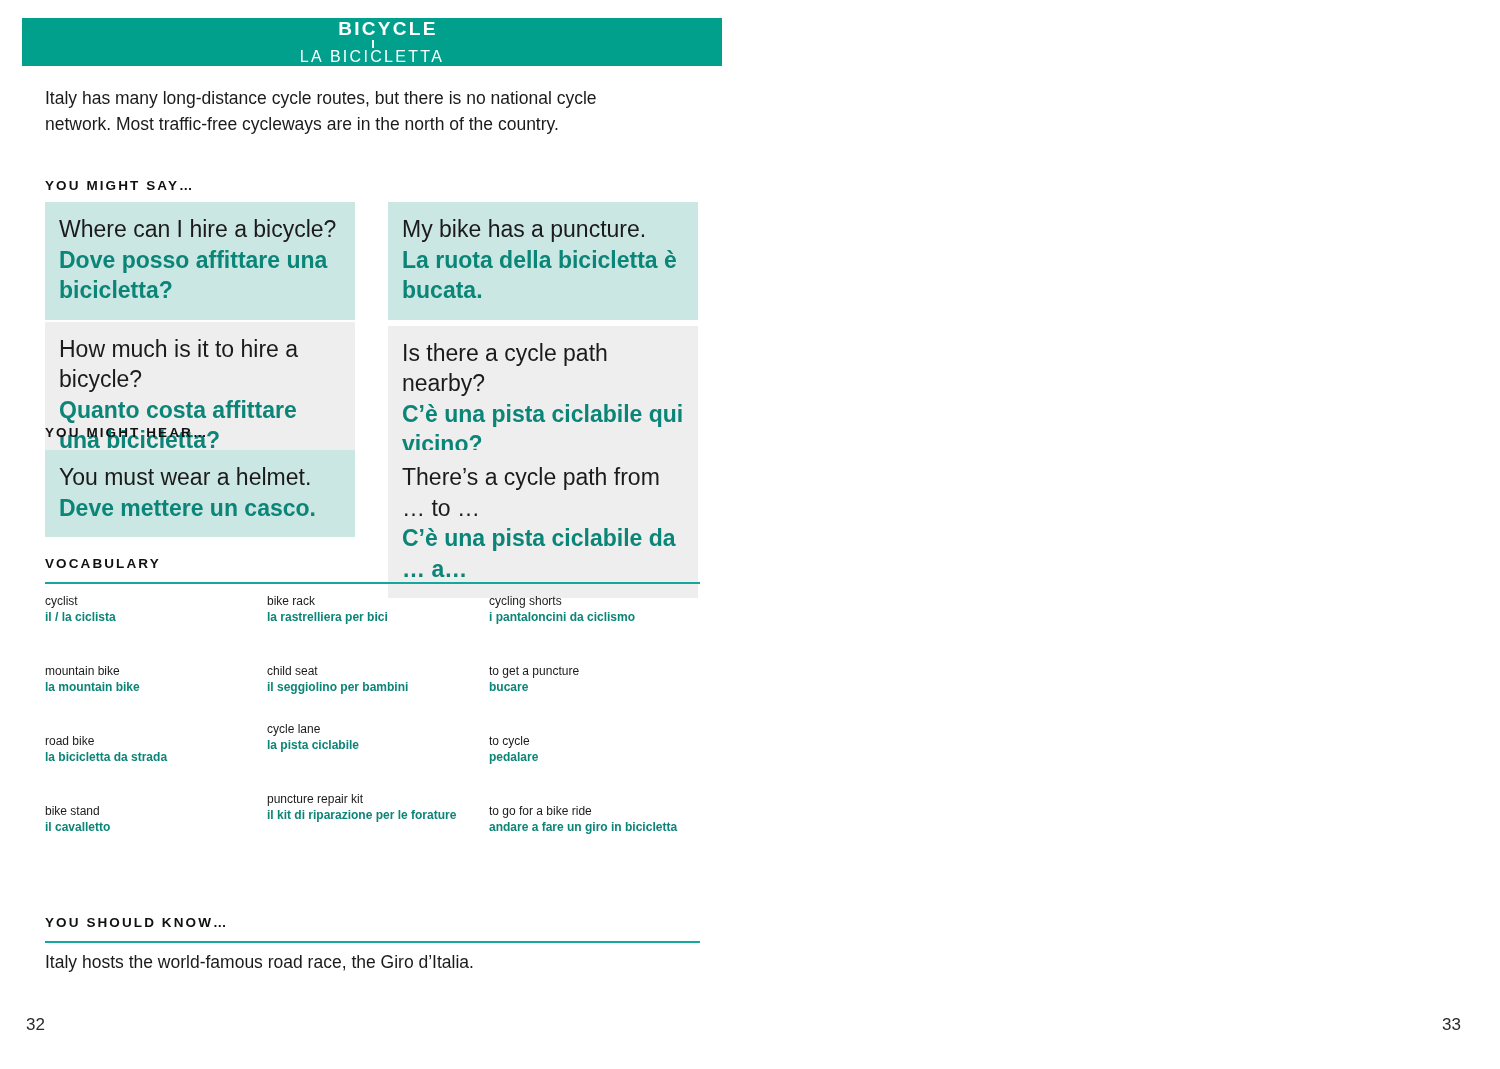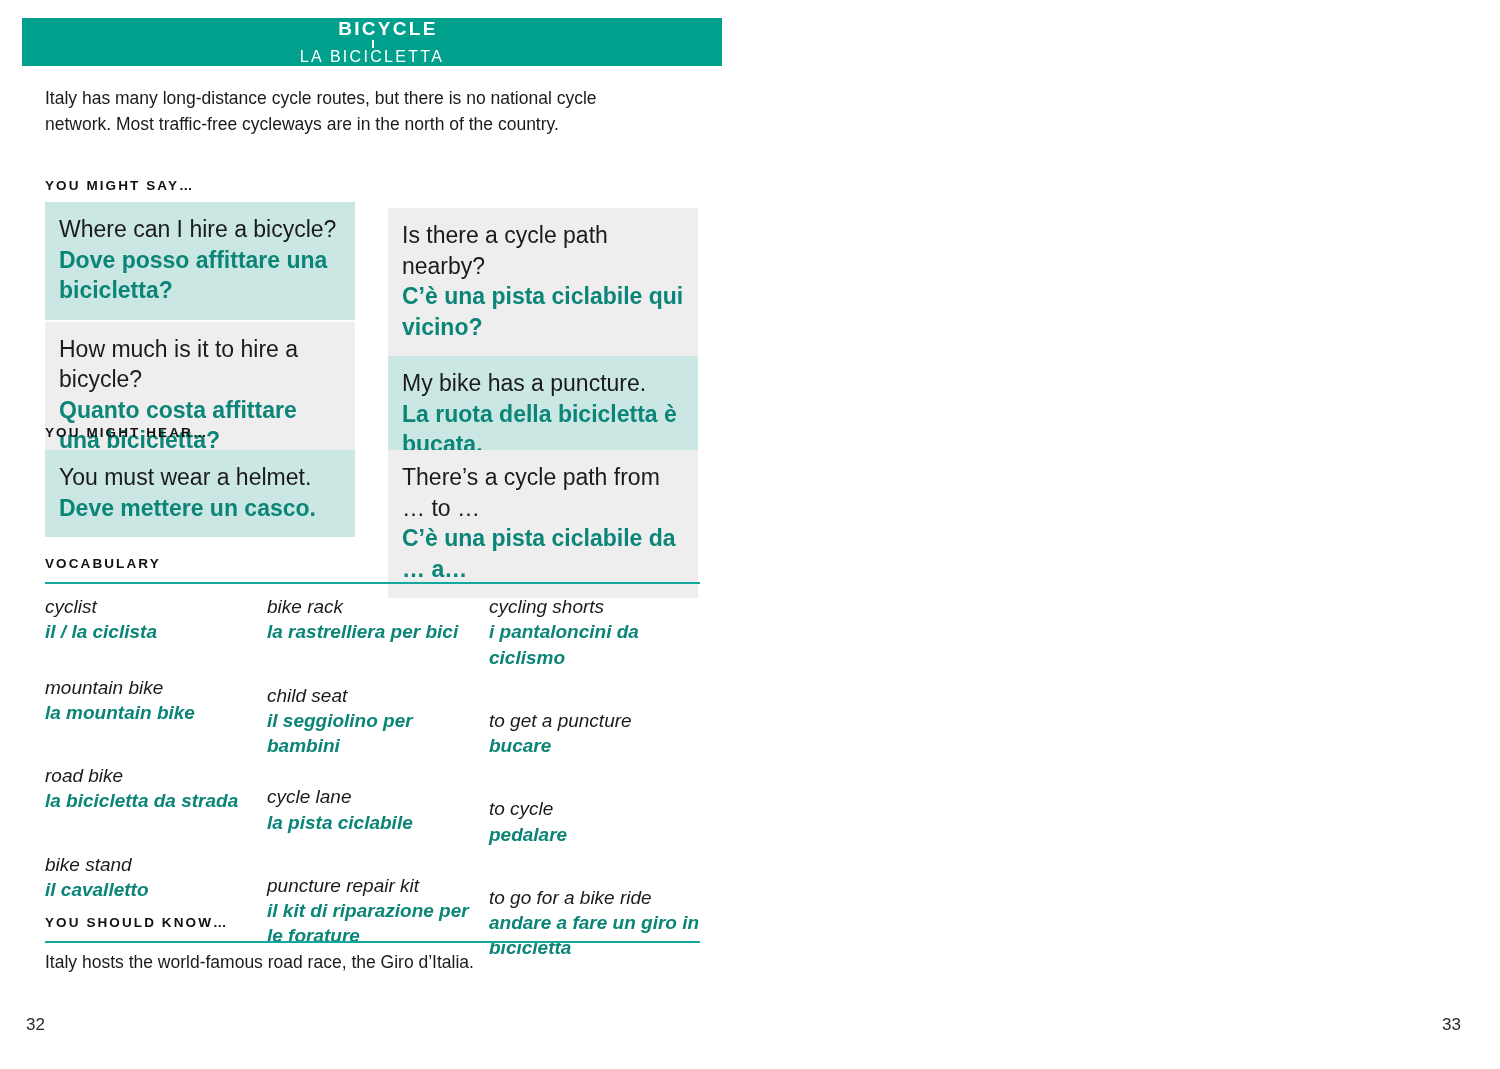--- a/index.html
+++ b/index.html
@@ -51,21 +51,21 @@
   .phrase .it{color:#0b8577;font-weight:bold;display:block;}
 
   
   .vocab-head{position:absolute;left:45px;top:556px;}
   .vocab-rule{position:absolute;left:45px;top:582px;width:655px;}
   .vocab-grid{
     position:absolute;left:45px;top:594px;width:665px;
     display:grid;grid-template-columns:222px 222px 221px;
   }
   .vocab-col{display:flex;flex-direction:column;}
-  .vocab-item{margin-bottom:18px;font-size:19px;line-height:1.33;font-style:italic;}
+  .vocab-item{margin-bottom:18px;font-size:12px;line-height:1.33;}
   .vocab-item .en{color:#1b1b1b;display:block;}
   .vocab-item .it{color:#0b8577;font-weight:bold;display:block;}
 
   
   .ysk-head{position:absolute;left:45px;top:915px;}
   .ysk-rule{position:absolute;left:45px;top:941px;width:655px;}
   .ysk-text{position:absolute;left:45px;top:952px;width:640px;font-size:17.5px;}
 
   .pagenum{position:absolute;font-size:17px;color:#2a2a2a;}
   .pagenum-l{left:26px;top:1015px;}
@@ -90,27 +90,27 @@
       <span class="en">Where can I hire a bicycle?</span>
       <span class="it">Dove posso affittare una bicicletta?</span>
     </div>
     <div class="phrase grey" style="margin-top:2px;">
       <span class="en">How much is it to hire a bicycle?</span>
       <span class="it">Quanto costa affittare una bicicletta?</span>
     </div>
   </div>
 
   <div class="phr-col" style="left:388px;top:202px;">
+    <div class="phrase teal">
+      <span class="en">My bike has a puncture.</span>
+      <span class="it">La ruota della bicicletta è bucata.</span>
+    </div>
     <div class="phrase grey" style="margin-top:6px;">
       <span class="en">Is there a cycle path nearby?</span>
       <span class="it">C’è una pista ciclabile qui vicino?</span>
-    </div>
-    <div class="phrase teal">
-      <span class="en">My bike has a puncture.</span>
-      <span class="it">La ruota della bicicletta è bucata.</span>
     </div>
   </div>
 
   <div class="sec-label" style="position:absolute;left:45px;top:425px;">YOU MIGHT HEAR…</div>
 
   <div class="phr-col" style="left:45px;top:450px;">
     <div class="phrase teal">
       <span class="en">You must wear a helmet.</span>
       <span class="it">Deve mettere un casco.</span>
     </div>
@@ -124,21 +124,21 @@
 
   <div class="sec-label vocab-head">VOCABULARY</div>
   <div class="rule vocab-rule"></div>
 
   <div class="vocab-grid">
     <div class="vocab-col">
       <div class="vocab-item">
         <span class="en">cyclist</span>
         <span class="it">il / la ciclista</span>
       </div>
-      <div class="vocab-item" style="margin-top:12px;">
+      <div class="vocab-item" style="margin-top:20px;">
         <span class="en">mountain bike</span>
         <span class="it">la mountain bike</span>
       </div>
       <div class="vocab-item" style="margin-top:20px;">
         <span class="en">road bike</span>
         <span class="it">la bicicletta da strada</span>
       </div>
       <div class="vocab-item" style="margin-top:20px;">
         <span class="en">bike stand</span>
         <span class="it">il cavalletto</span>

